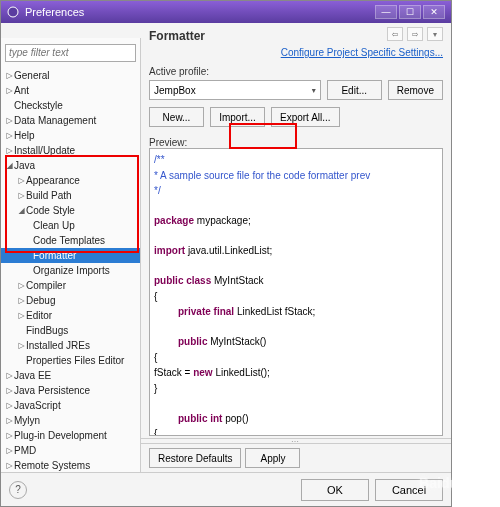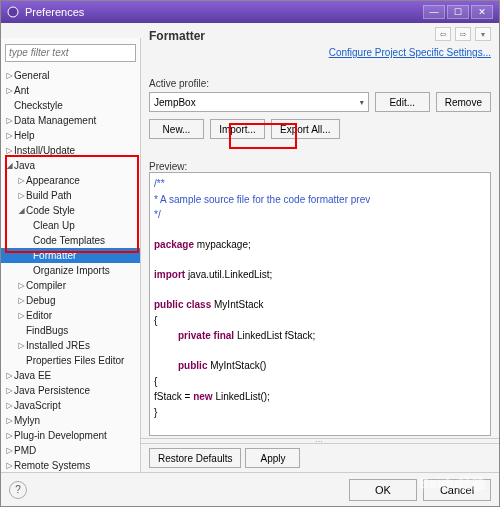--- a/index.html
+++ b/index.html
@@ -1,36 +1,36 @@
 <!DOCTYPE html>
 <html><head>
 <meta charset="utf-8">
 <style>
 * { box-sizing: border-box; margin: 0; padding: 0; font-family: "Segoe UI", Tahoma, sans-serif; }
 body { background: #fff; width: 500px; height: 507px; overflow: hidden; }
-.window { width: 500px; height: 507px; display: flex; flex-direction: column; border: 1px solid #888; background: #f0f0f0; }
+.window { width: 452px; height: 507px; display: flex; flex-direction: column; border: 1px solid #888; background: #f0f0f0; }
 .titlebar { height: 22px; background: linear-gradient(#8a5fd6, #5a3ca0); color: #fff; display: flex; align-items: center; padding: 0 6px; font-size: 11px; }
 .titlebar .icon { width: 12px; height: 12px; margin-right: 6px; display: inline-flex; align-items: center; justify-content: center; }
 .titlebar .spacer { flex: 1; }
 .titlebar .winbtn { width: 22px; height: 14px; margin-left: 2px; background: rgba(255,255,255,0.15); border: 1px solid rgba(255,255,255,0.3); display: flex; align-items: center; justify-content: center; font-size: 9px; color: #fff; cursor: pointer; }
 .content { flex: 1; display: flex; background: #f4f4f4; overflow: hidden; }
 .sidebar { width: 140px; background: #fafafa; border-right: 1px solid #ccc; display: flex; flex-direction: column; margin-top: 15px; }
 .filter { margin: 4px; }
 .filter input { width: 100%; height: 18px; font-size: 10px; padding: 1px 3px; border: 1px solid #aaa; font-style: italic; color: #777; }
 .tree { flex: 1; overflow: auto; font-size: 10px; color: #222; padding: 2px 0; }
 .tree-item { display: flex; align-items: center; height: 15px; padding-left: 4px; cursor: pointer; white-space: nowrap; }
 .arrow { width: 9px; display: inline-block; color: #666; font-size: 8px; text-align: center; }
 .tree-item.sel { background: #2b7cd3; color: #fff; }
 .highlight-box { border: 2px solid #e00; position: absolute; pointer-events: none; }
 .main { flex: 1; display: flex; flex-direction: column; padding: 6px 8px 0 8px; position: relative; overflow: hidden; }
 .main-title { font-size: 12px; font-weight: bold; color: #333; }
 .toolbar { position: absolute; right: 8px; top: 4px; display: flex; gap: 4px; }
 .toolbar .tbtn { width: 16px; height: 14px; border: 1px solid #ccc; background: #fafafa; display: flex; align-items: center; justify-content: center; font-size: 8px; color: #777; }
 .link { font-size: 10px; color: #1a5fc9; text-decoration: underline; text-align: right; margin: 4px 0; cursor: pointer; }
-.lbl { font-size: 10px; color: #333; margin-top: 16px; }
+.lbl { font-size: 10px; color: #333; margin-top: 4px; }
 .profile-row { display: flex; gap: 6px; margin: 3px 0; }
 .profile-select { flex: 1; height: 20px; border: 1px solid #aaa; background: #fff; font-size: 10px; padding: 0 4px; display: flex; align-items: center; justify-content: space-between; }
 .btn { height: 20px; min-width: 55px; padding: 0 8px; border: 1px solid #aaa; background: #f5f5f5; font-size: 10px; cursor: pointer; }
 .btn-row { display: flex; gap: 6px; margin: 4px 0 6px 0; }
 .preview { flex: 1; background: #fff; border: 1px solid #aaa; overflow: hidden; font-family: "Courier New", monospace; font-size: 10px; color: #000; padding: 4px; line-height: 1.45; position: relative; }
 .kw { color: #7f0055; font-weight: bold; }
 .cm { color: #3355cc; }
 .sep { height: 6px; background: #f4f4f4; display: flex; justify-content: center; align-items: center; color: #999; border-top: 1px solid #ccc; border-bottom: 1px solid #ccc; margin: 2px -8px 0 -8px; font-size: 8px; letter-spacing: 2px; }
 .bottom-row { display: flex; justify-content: flex-start; gap: 4px; padding: 4px 0; }
 .footer { height: 34px; border-top: 1px solid #ccc; display: flex; align-items: center; padding: 0 8px; background: #f4f4f4; }

